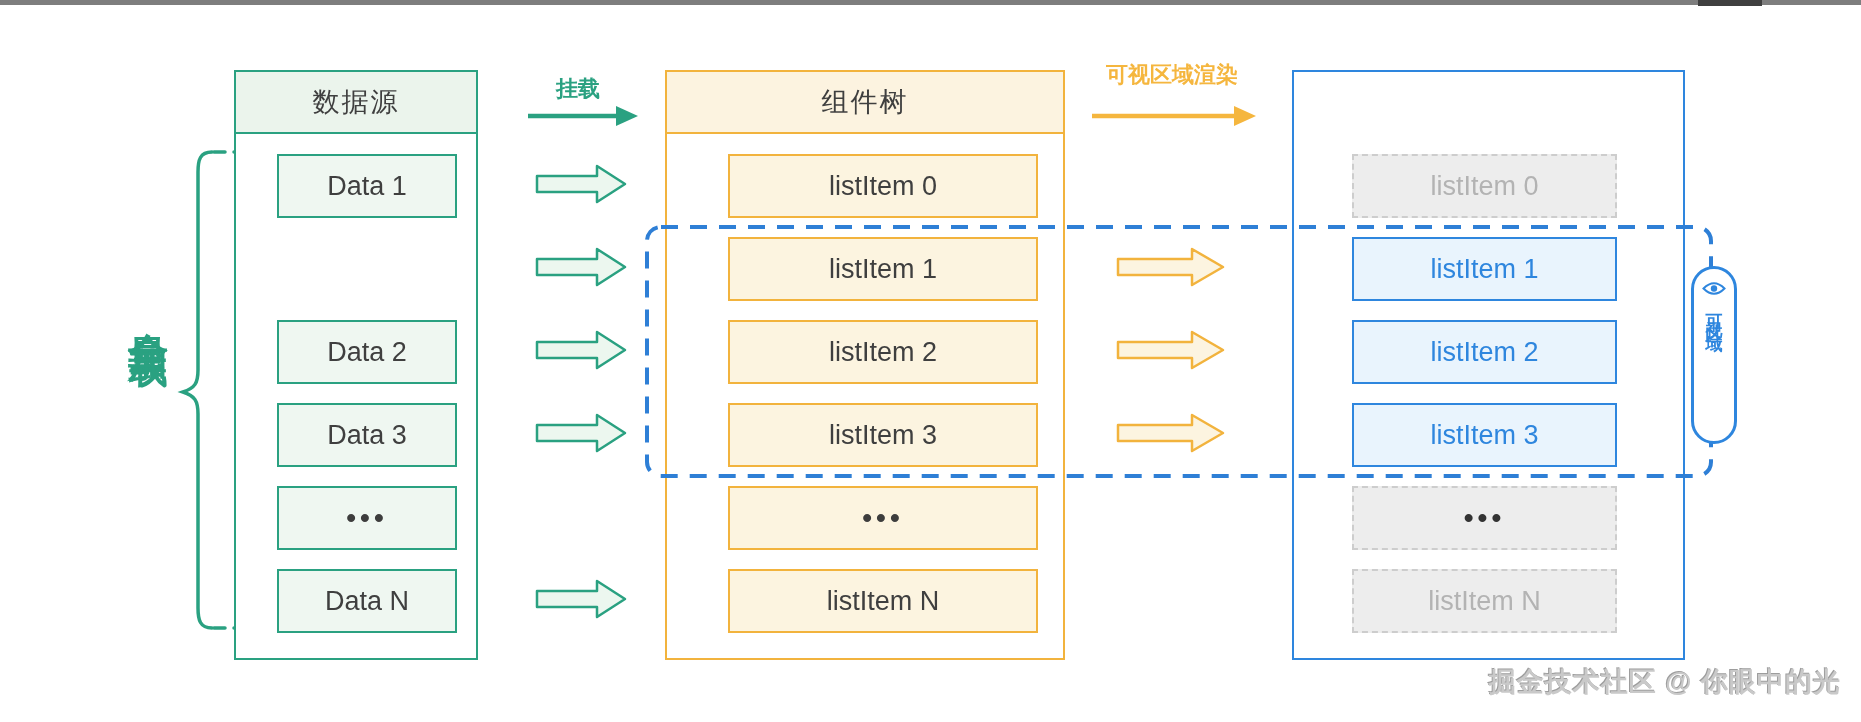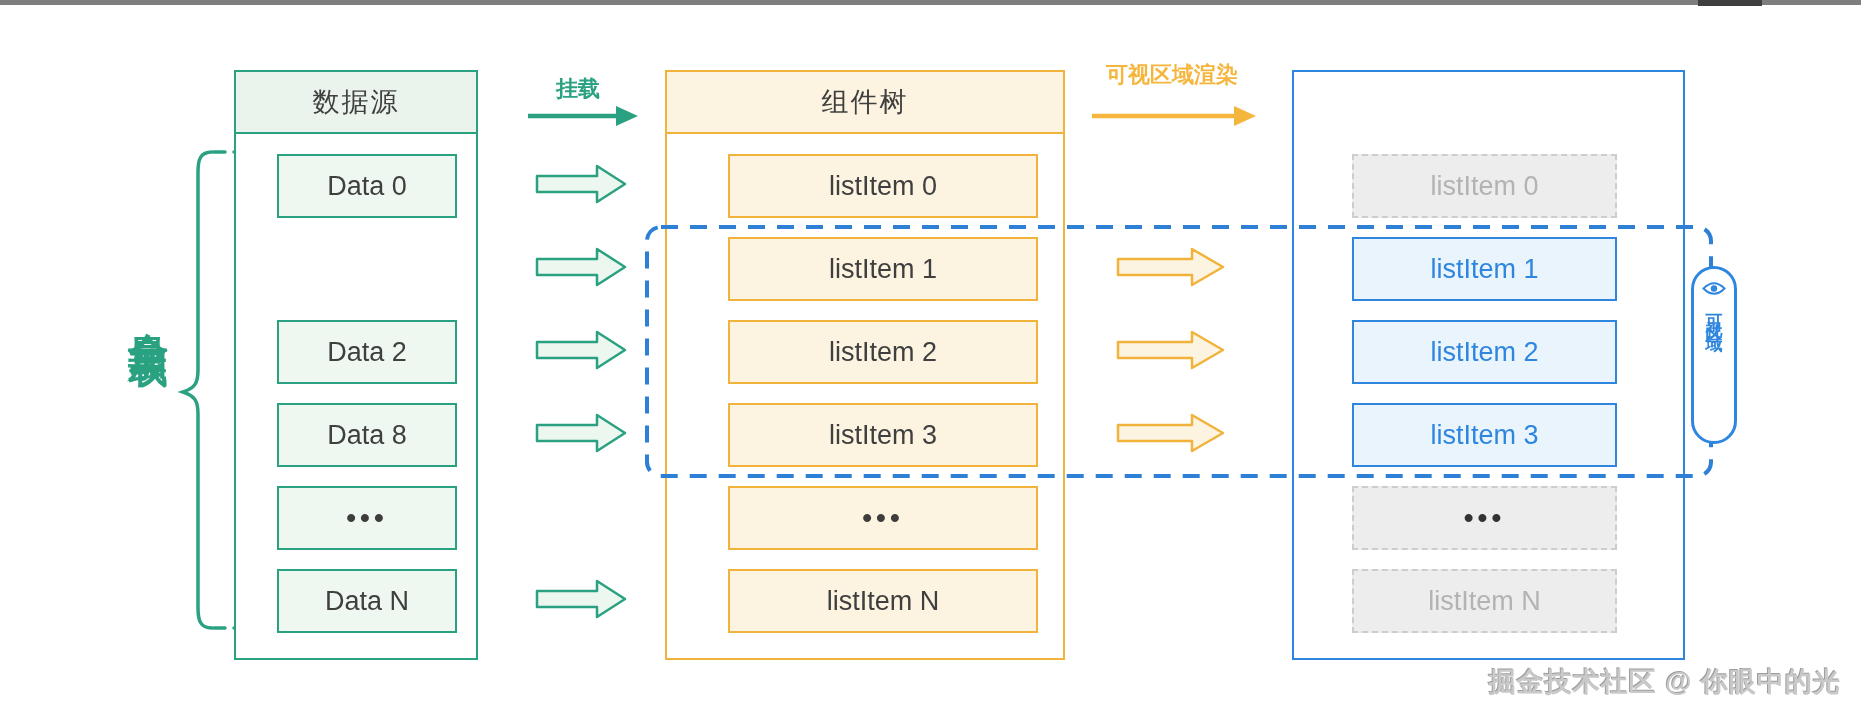--- a/index.html
+++ b/index.html
@@ -104,23 +104,23 @@
 
     <g fill="#fcf4e0" stroke="#f2b33d" stroke-width="2.5" stroke-linejoin="round">
       <polygon points="1118,259 1192,259 1192,249 1223,267 1192,285 1192,275 1118,275"></polygon>
       <polygon points="1118,342 1192,342 1192,332 1223,350 1192,368 1192,358 1118,358"></polygon>
       <polygon points="1118,425 1192,425 1192,415 1223,433 1192,451 1192,441 1118,441"></polygon>
     </g>
   </svg>
 
   <div class="col" id="col-data">
     <div class="col-header">数据源</div>
-    <div class="item r0">Data 0</div>
+    <div class="item r0">Data 1</div>
     <div class="item r2">Data 2</div>
-    <div class="item r3">Data 8</div>
+    <div class="item r3">Data 3</div>
     <div class="item r4 dots">•••</div>
     <div class="item r5">Data N</div>
   </div>
 
   <div class="col" id="col-tree">
     <div class="col-header">组件树</div>
     <div class="item r0">listItem 0</div>
     <div class="item r1">listItem 1</div>
     <div class="item r2">listItem 2</div>
     <div class="item r3">listItem 3</div>

